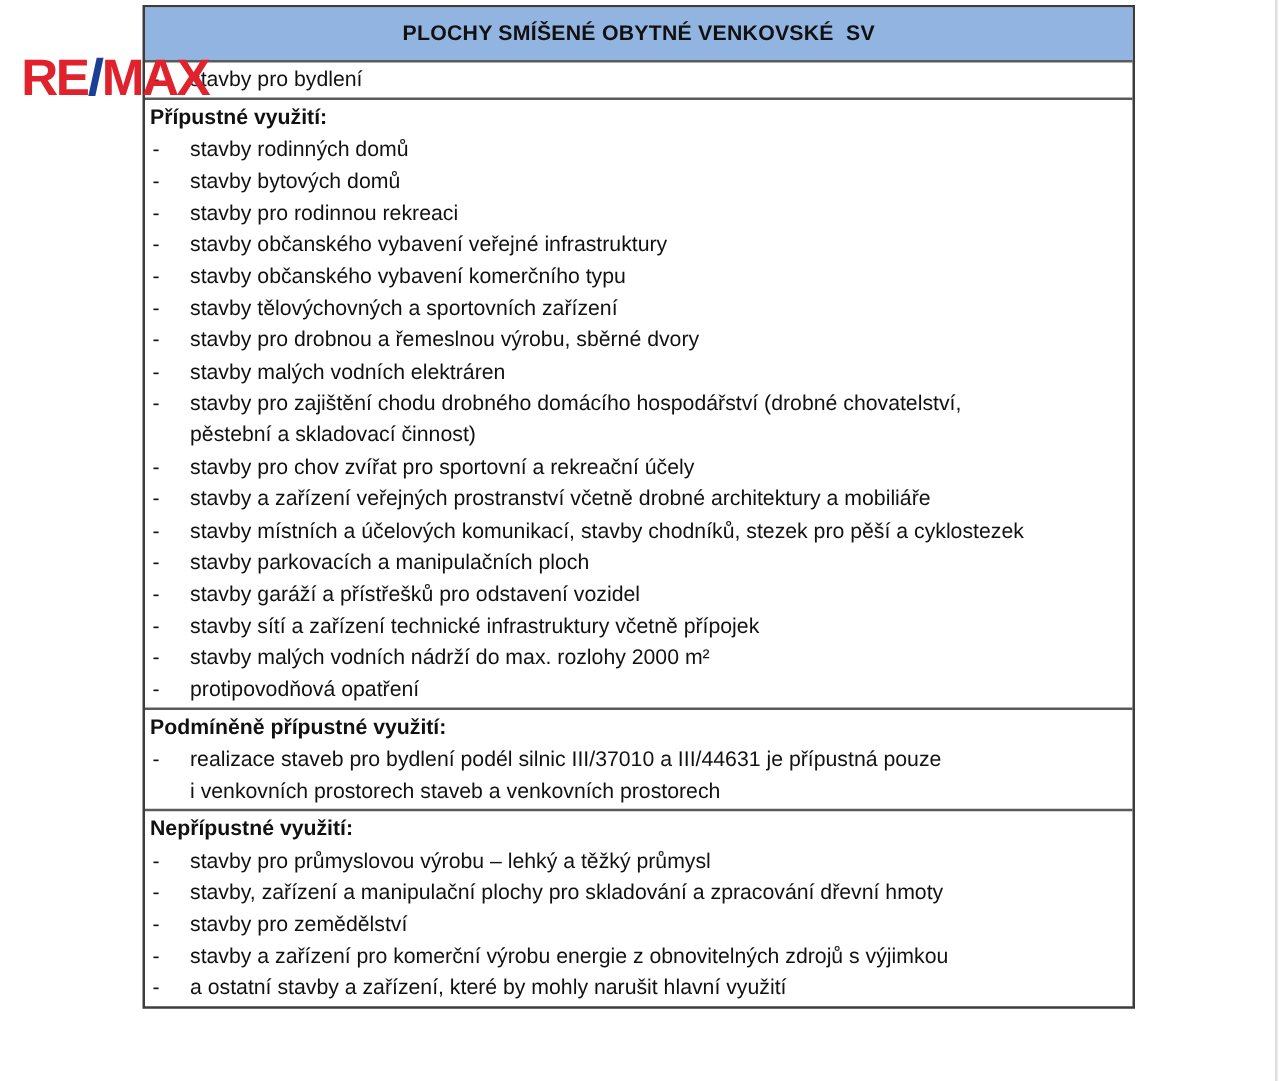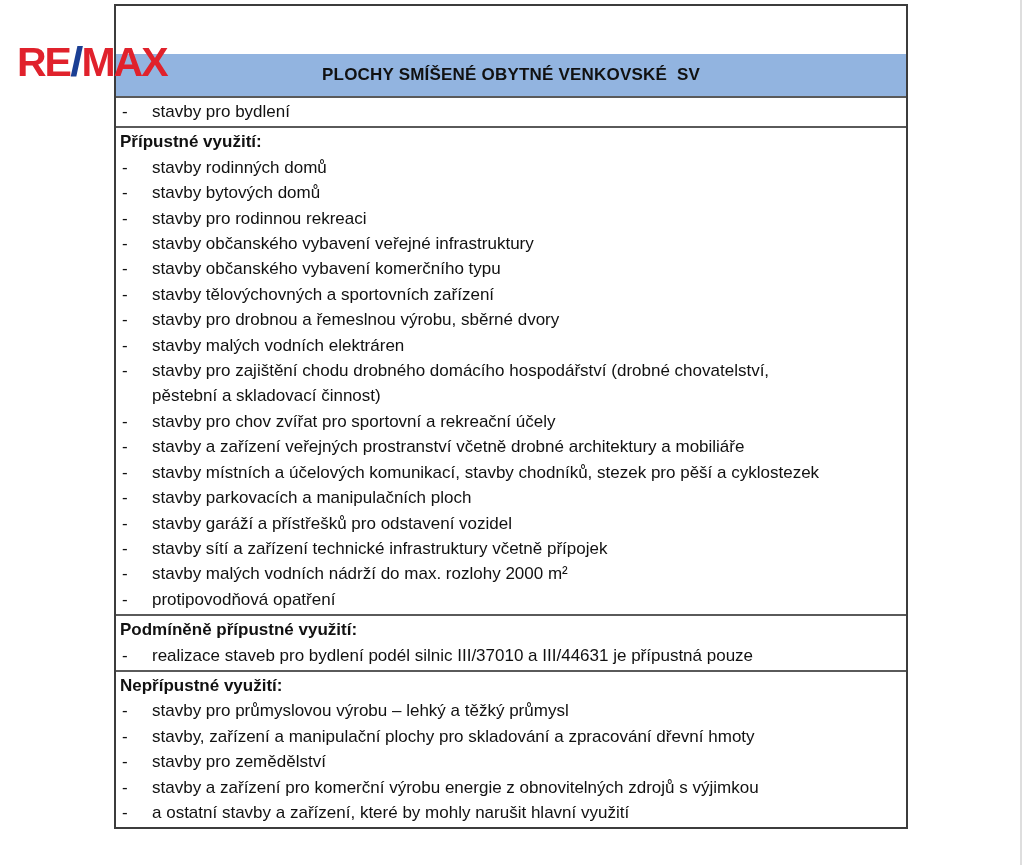--- a/index.html
+++ b/index.html
@@ -26,21 +26,20 @@
     background:#fff;
   }
 
   .table-header{
     background:var(--header-bg);
     height:42px;
     display:flex;align-items:center;justify-content:center;
     font-size:17px;font-weight:bold;
     white-space:pre-wrap;
     letter-spacing:0.2px;
-    margin-top:48px;
   }
 
   .section{
     border-top:2px solid var(--border-mid);
     padding:1px 6px 2px 0;
     font-size:17px;
     line-height:25.4px;
   }
   .section .heading{
     font-weight:bold;
@@ -199,20 +198,21 @@
             <div>protipovodňová opatření</div>
           </div>
         </div>
       </div>
       <div class="section">
         <div class="heading">Podmíněně přípustné využití:</div>
         <div class="item">
           <span class="dash">-</span>
           <div class="itext">
             <div>realizace staveb pro bydlení podél silnic III/37010 a III/44631 je přípustná pouze</div>
+            <div>i venkovních prostorech staveb a venkovních prostorech</div>
           </div>
         </div>
       </div>
       <div class="section">
         <div class="heading">Nepřípustné využití:</div>
         <div class="item">
           <span class="dash">-</span>
           <div class="itext">
             <div>stavby pro průmyslovou výrobu – lehký a těžký průmysl</div>
           </div>

